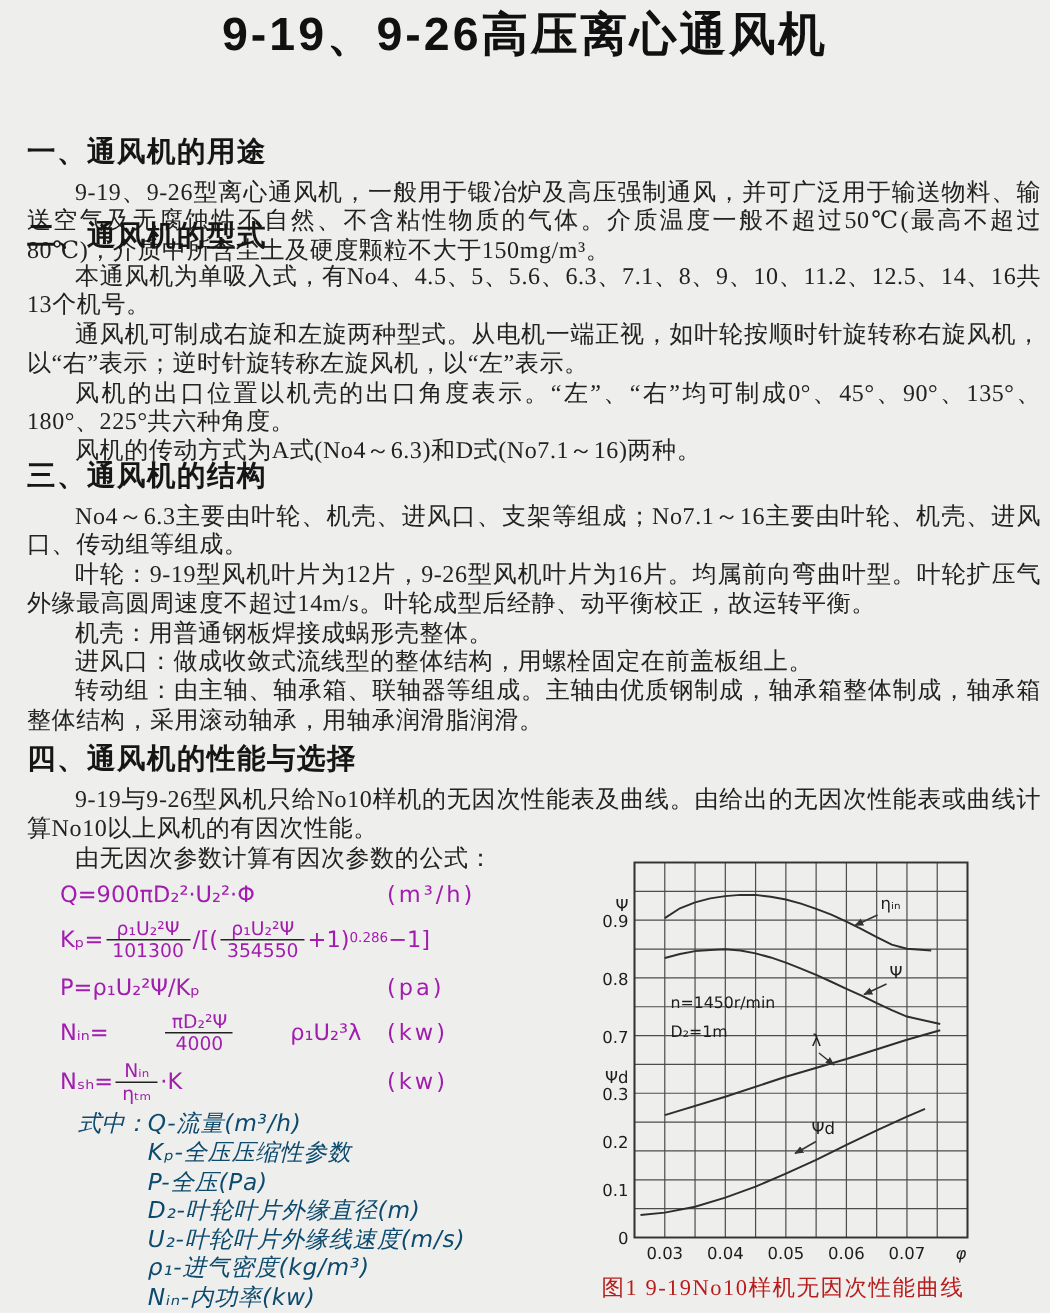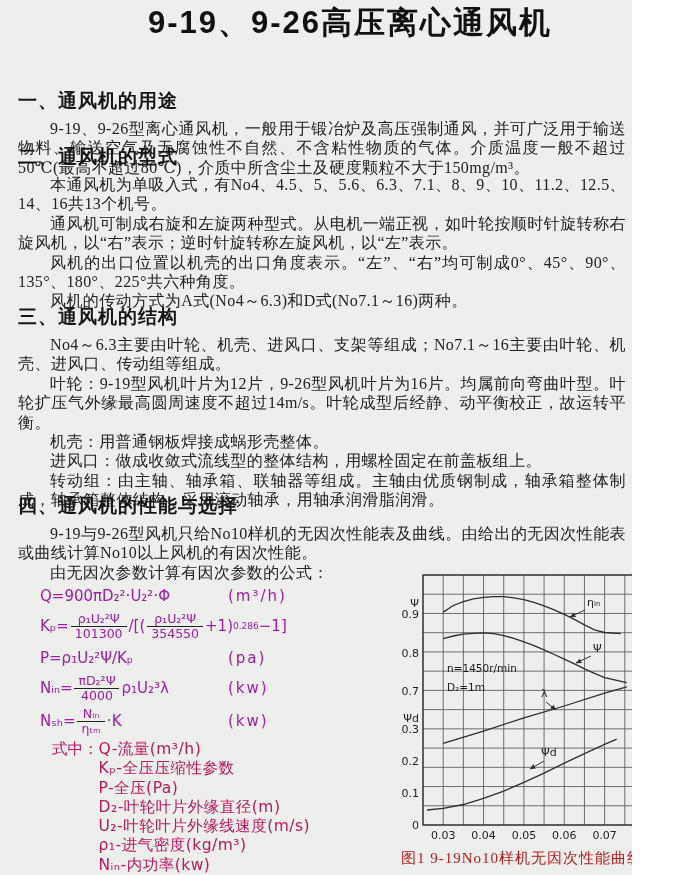--- a/index.html
+++ b/index.html
@@ -1,17 +1,17 @@
 <!DOCTYPE html>
 <html><head>
 <meta charset="utf-8">
 <style>
   html,body{margin:0;padding:0;}
   .page{
-    position:relative;width:632px;height:875px;overflow:hidden;
+    position:relative;width:700px;height:875px;overflow:hidden;
     background:#eeeeec;color:#222;
     font-family:"Liberation Serif","DejaVu Serif",serif;
   }
   .title{
     position:absolute;top:2px;left:0;width:700px;margin:0;
     text-align:center;font-size:31px;font-weight:700;letter-spacing:2px;
     font-family:"Liberation Sans","DejaVu Sans",sans-serif;color:#111;
   }
   .section{position:absolute;left:18px;right:6px;}
   .section h2{
@@ -23,25 +23,25 @@
     text-indent:2em;text-align:justify;
   }
   
   .formulas{position:absolute;left:18px;top:585px;width:380px;
     font-family:"DejaVu Sans","Liberation Sans",sans-serif;font-size:15px;color:#a21caf;}
   .f-row{position:relative;display:flex;align-items:center;padding-left:22px;}
   .f-row .frac{display:inline-block;text-align:center;vertical-align:middle;margin:0 2px;}
   .f-row .frac .num{display:block;border-bottom:1px solid #222;padding:0 4px;font-size:12.5px;line-height:14px;}
   .f-row .frac .den{display:block;padding:0 4px;font-size:12.5px;line-height:14px;}
   .f-row sup{font-size:9px;}
-  .f-unit{position:absolute;left:210px;top:50%;transform:translateY(-50%);letter-spacing:2px;}
+  .f-unit{position:absolute;left:240px;top:50%;transform:translateY(-50%);letter-spacing:2px;}
   
   .where{position:absolute;left:52px;top:740px;display:flex;
-    font-size:15.5px;line-height:19.3px;color:#be185d;
-    font-family:"DejaVu Sans","Liberation Sans",sans-serif;}
+    font-size:15.5px;line-height:19.3px;color:#0c4a6e;
+    font-family:"DejaVu Sans","Liberation Sans",sans-serif;font-style:italic;}
   .where .w-label{flex:none;}
   .where .w-items div{letter-spacing:.5px;}
   
   .figure{position:absolute;left:395px;top:555px;width:305px;height:320px;}
   .figure svg{display:block;}
   .caption{
     position:absolute;left:6px;top:294px;font-size:15px;letter-spacing:1px;color:#b91c1c;
     font-family:Liberation Serif, serif;
   }
 </style>
@@ -95,21 +95,21 @@
           <span class="den">354550</span>
         </span>
         <span>+1)</span>
         <sup>0.286</sup>
         <span>−1]</span>
       </div>
       <div class="f-row" style="height: 26px; text-align: center;">
         <span>P=ρ₁U₂²Ψ/Kₚ</span>
         <span class="f-unit">(pa)</span>
       </div>
-      <div class="f-row" style="height: 34px;">
+      <div class="f-row" style="height: 34px; gap: 36px;">
         <span>Nᵢₙ=</span>
         <span class="frac">
           <span class="num">πD₂²Ψ</span>
           <span class="den">4000</span>
         </span>
         <span>ρ₁U₂³λ</span>
         <span class="f-unit">(kw)</span>
       </div>
       <div class="f-row" style="height: 32px;">
         <span>Nₛₕ=</span>

